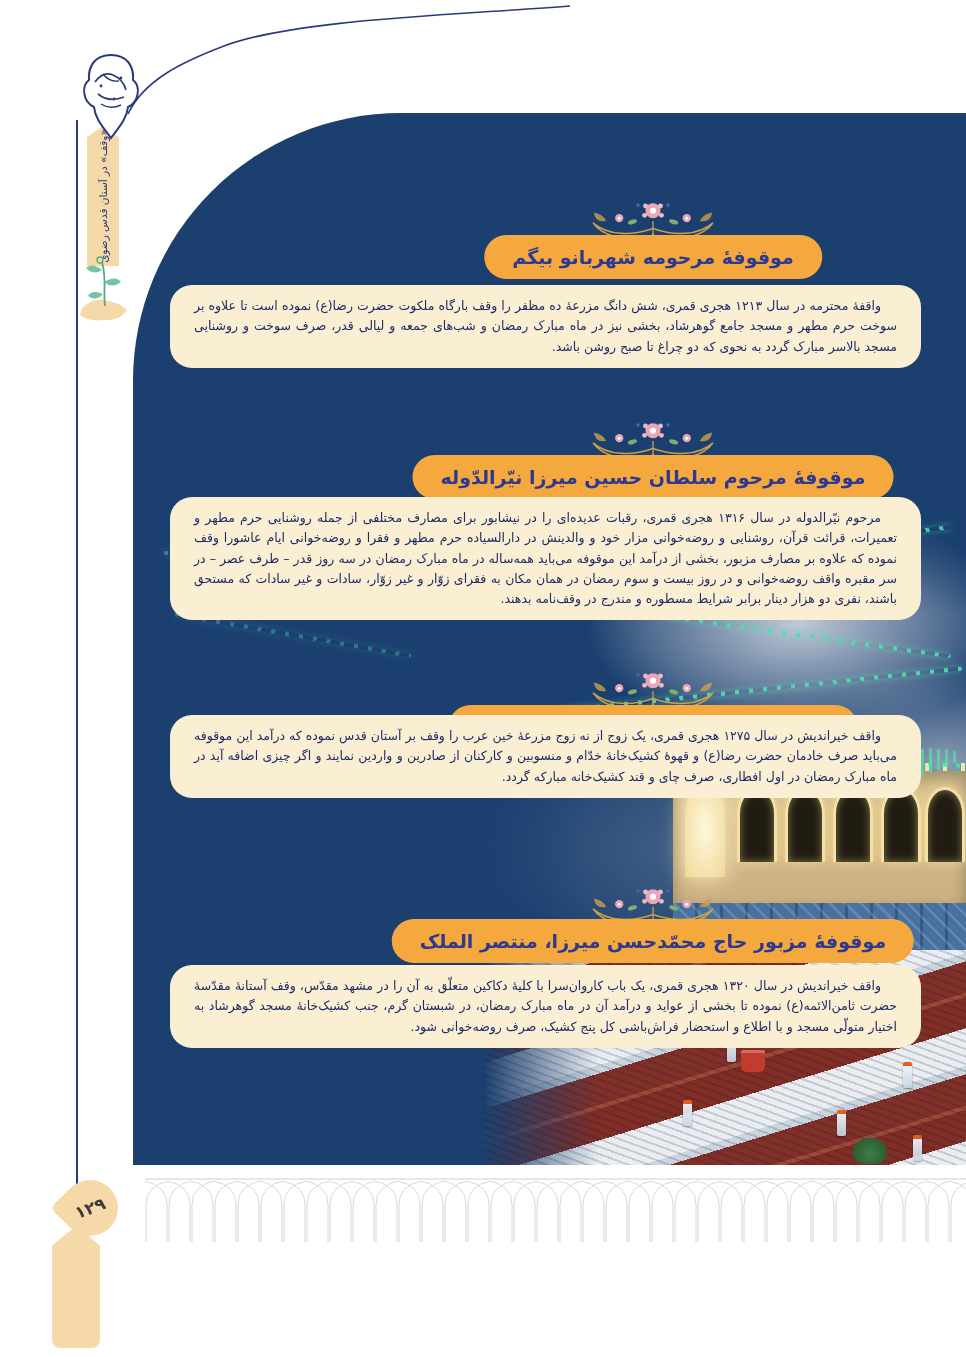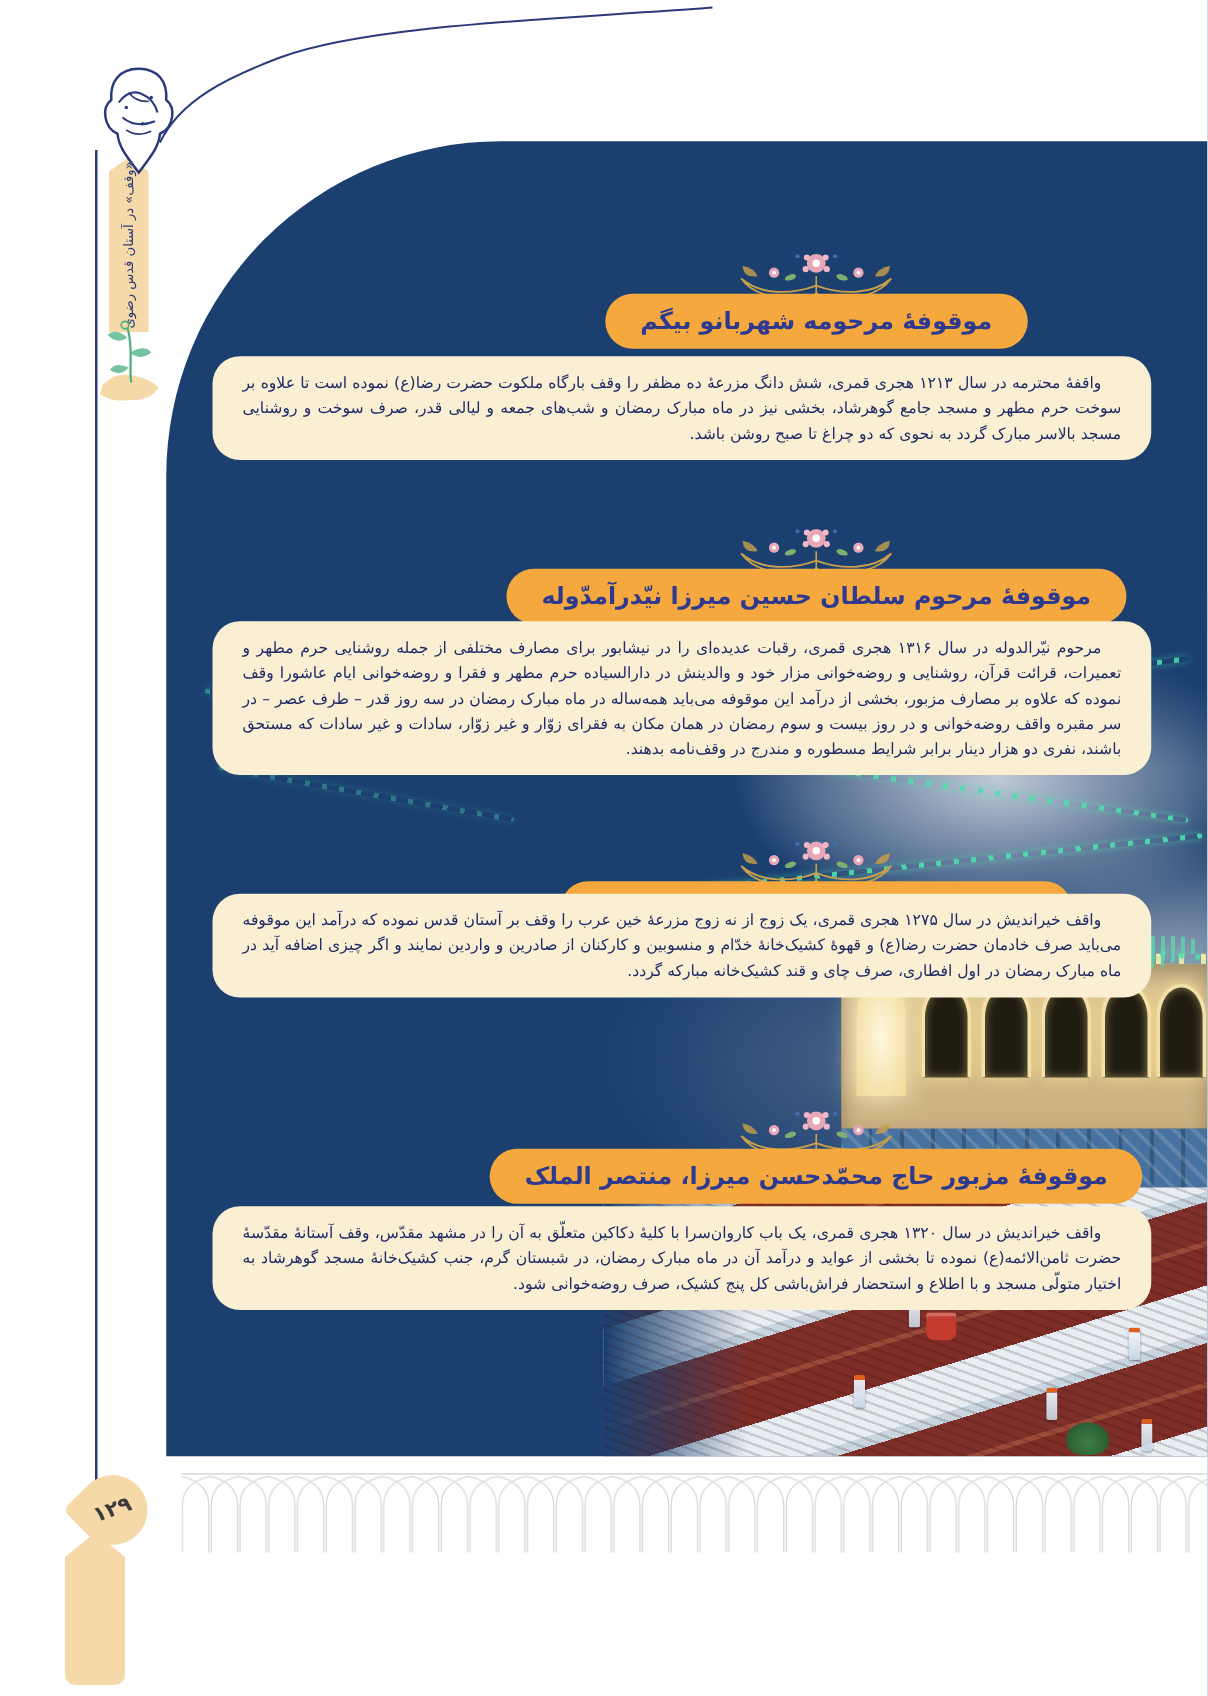--- a/index.html
+++ b/index.html
@@ -201,21 +201,21 @@
       <span>موقوفهٔ مرحومه شهربانو بیگم</span>
     </div>
     <div class="block k1">
       <p>واقفهٔ محترمه در سال ۱۲۱۳ هجری قمری، شش دانگ مزرعهٔ ده مظفر را وقف بارگاه ملکوت حضرت رضا(ع) نموده است تا علاوه بر سوخت حرم مطهر و مسجد جامع گوهرشاد، بخشی نیز در ماه مبارک رمضان و شب‌های جمعه و لیالی قدر، صرف سوخت و روشنایی مسجد بالاسر مبارک گردد به نحوی که دو چراغ تا صبح روشن باشد.</p>
     </div>
 
     <svg class="orn o2">
         <use href="#orn-sym"></use>
       </svg>
     <div class="banner b2">
-      <span>موقوفهٔ مرحوم سلطان حسین میرزا نیّدرآمدّوله</span>
+      <span>موقوفهٔ مرحوم سلطان حسین میرزا نیّرالدّوله</span>
     </div>
     <div class="block k2">
       <p>مرحوم نیّرالدوله در سال ۱۳۱۶ هجری قمری، رقبات عدیده‌ای را در نیشابور برای مصارف مختلفی از جمله روشنایی حرم مطهر و تعمیرات، قرائت قرآن، روشنایی و روضه‌خوانی مزار خود و والدینش در دارالسیاده حرم مطهر و فقرا و روضه‌خوانی ایام عاشورا وقف نموده که علاوه بر مصارف مزبور، بخشی از درآمد این موقوفه می‌باید همه‌ساله در ماه مبارک رمضان در سه روز قدر – طرف عصر – در سر مقبره واقف روضه‌خوانی و در روز بیست و سوم رمضان در همان مکان به فقرای زوّار و غیر زوّار، سادات و غیر سادات که مستحق باشند، نفری دو هزار دینار برابر شرایط مسطوره و مندرج در وقف‌نامه بدهند.</p>
     </div>
 
     <svg class="orn o3">
         <use href="#orn-sym"></use>
       </svg>
     <div class="banner b3">
       <span>مبارکهٔ مرحوم مصطفی قلیخان افشار</span>

